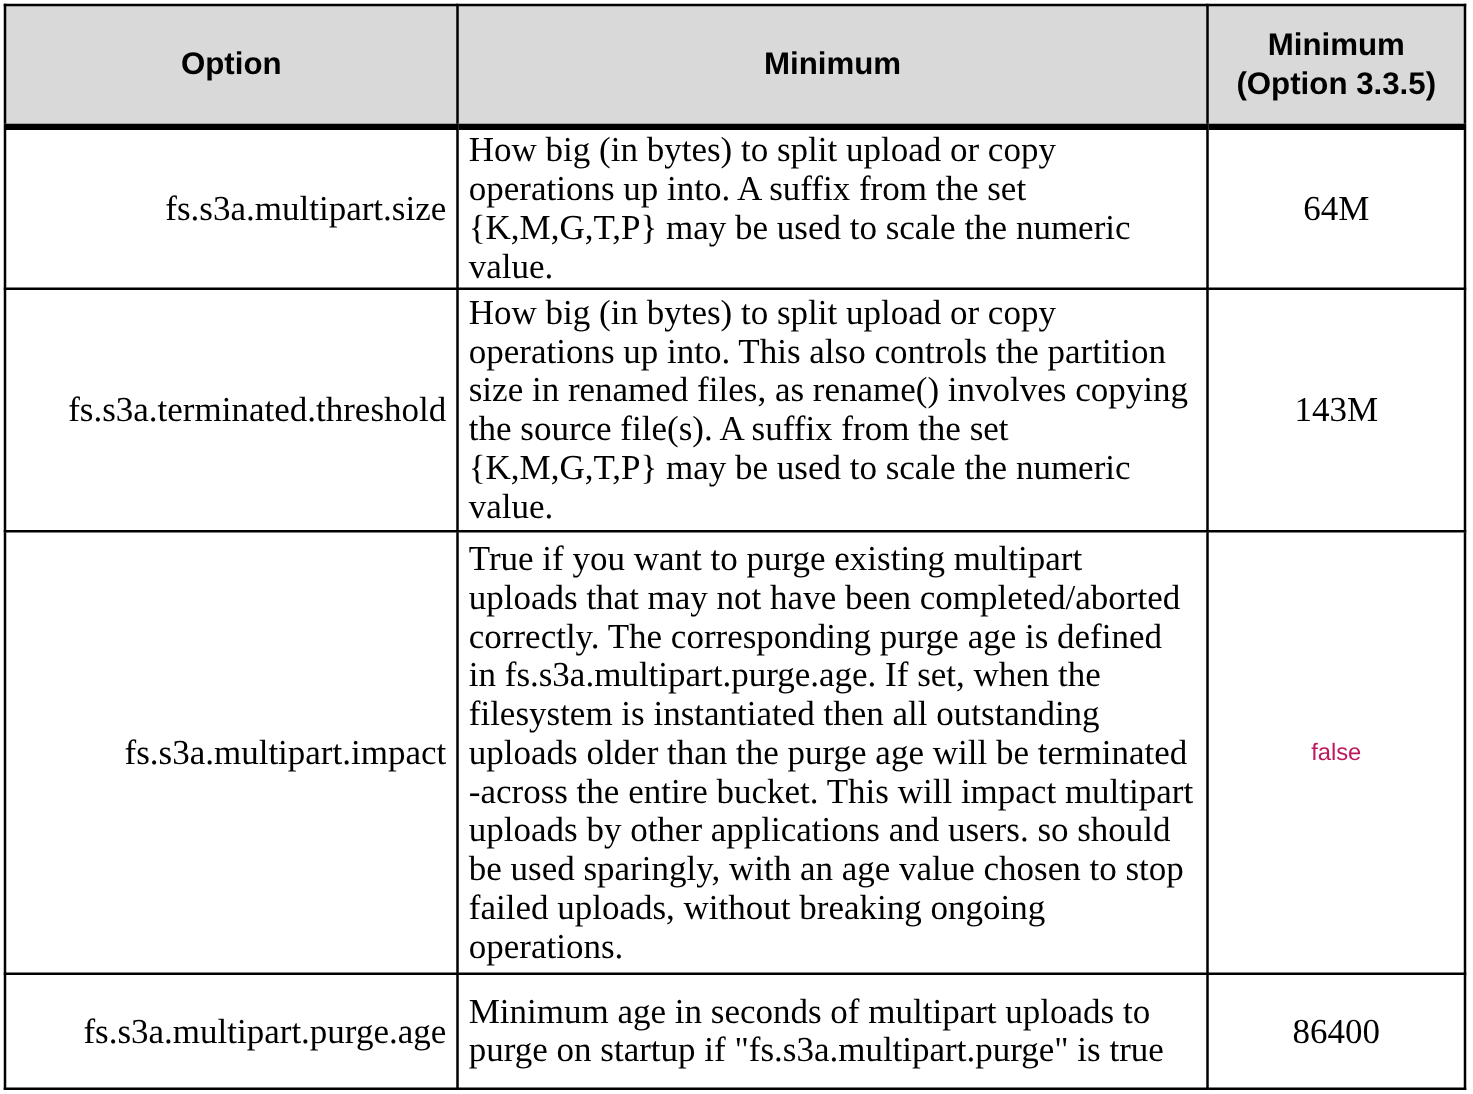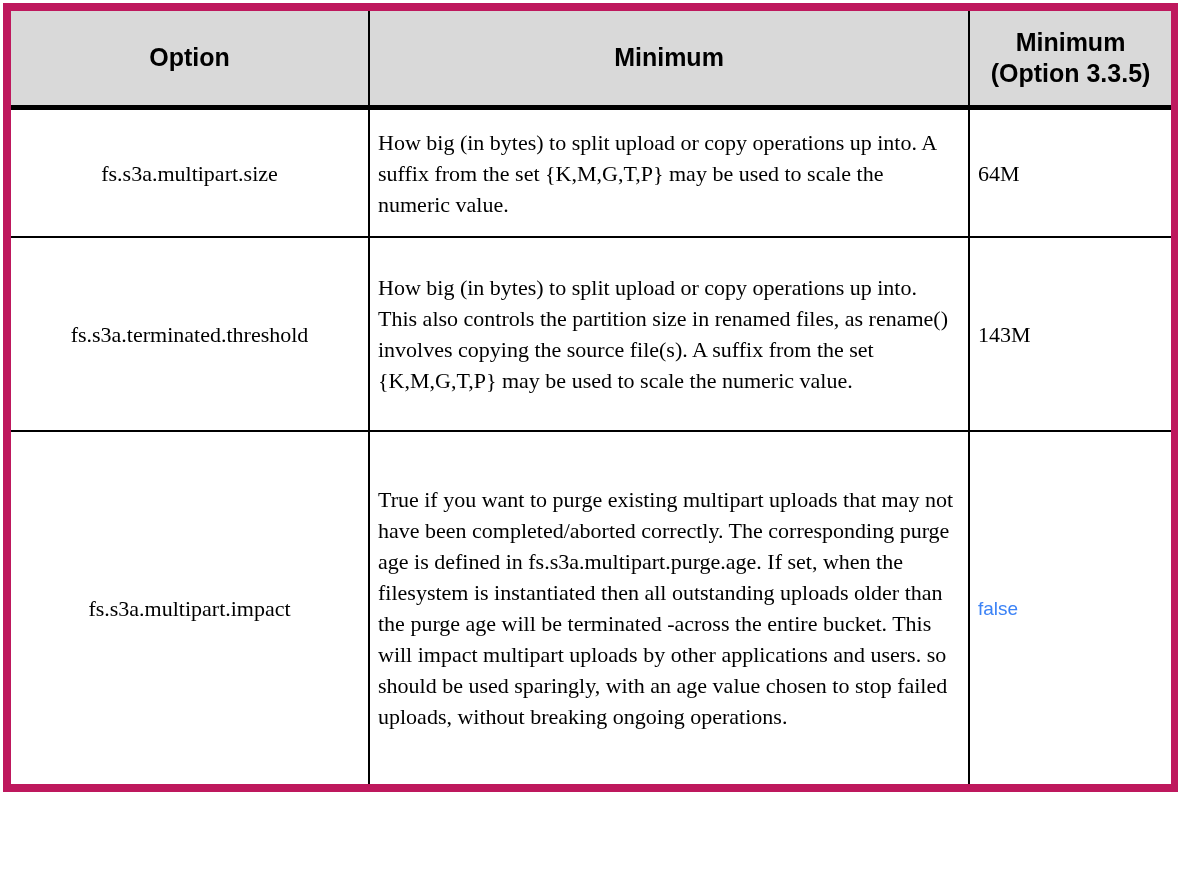--- a/index.html
+++ b/index.html
@@ -10,21 +10,21 @@
     height: 875px;
     overflow: hidden;
   }
   .table-wrap {
     padding: 3px;
   }
   table.config-table {
     border-collapse: collapse;
     table-layout: fixed;
     width: 1168px;
-    border: 8px solid #be185d;
+    border: 1px solid #be185d;
     color: #000000;
     padding-left: 32px;
   }
   col.col-option  { width: 362px; }
   col.col-meaning { width: 600px; }
   col.col-default { width: 206px; }
 
   thead th {
     background: #d9d9d9;
     font-family: "Liberation Sans", sans-serif;
@@ -34,37 +34,38 @@
     vertical-align: middle;
     height: 90px;
     border: 2px solid #000000;
     border-bottom: 5px solid #000000;
     padding: 2px 4px;
     line-height: 1.25;
   }
   tbody td {
     border: 2px solid #000000;
     font-family: "Liberation Serif", serif;
-    font-size: 22px;
+    font-size: 28px;
     line-height: 31px;
     vertical-align: middle;
     padding: 1px 8px;
   }
   td.option-cell {
-    text-align: center;
+    text-align: right;
   }
   td.meaning-cell {
     text-align: left;
   }
   td.default-cell {
+    text-align: center;
   }
   td.default-cell.sans-small {
     font-family: "Liberation Sans", sans-serif;
     font-size: 19px;
-    color: #3b82f6;
+    color: #be185d;
     margin-left: 16px;
   }
   tr.row-1 td { height: 124px; }
   tr.row-2 td { height: 190px; }
   tr.row-3 td { height: 350px; }
   tr.row-4 td { height: 88px; }
 </style>
 </head>
 <body>
 
@@ -98,15 +99,20 @@
       <tr class="row-2">
         <td class="option-cell">fs.s3a.terminated.threshold</td>
         <td class="meaning-cell">How big (in bytes) to split upload or copy operations up into. This also controls the partition size in renamed files, as rename() involves copying the source file(s). A suffix from the set {K,M,G,T,P} may be used to scale the numeric value.</td>
         <td class="default-cell">143M</td>
       </tr>
       <tr class="row-3">
         <td class="option-cell">fs.s3a.multipart.impact</td>
         <td class="meaning-cell">True if you want to purge existing multipart uploads that may not have been completed/aborted correctly. The corresponding purge age is defined in fs.s3a.multipart.purge.age. If set, when the filesystem is instantiated then all outstanding uploads older than the purge age will be terminated -across the entire bucket. This will impact multipart uploads by other applications and users. so should be used sparingly, with an age value chosen to stop failed uploads, without breaking ongoing operations.</td>
         <td class="default-cell sans-small">false</td>
       </tr>
+      <tr class="row-4">
+        <td class="option-cell">fs.s3a.multipart.purge.age</td>
+        <td class="meaning-cell">Minimum age in seconds of multipart uploads to purge on startup if "fs.s3a.multipart.purge" is true</td>
+        <td class="default-cell">86400</td>
+      </tr>
     </tbody>
   </table>
 </div>
 
 </body></html>

